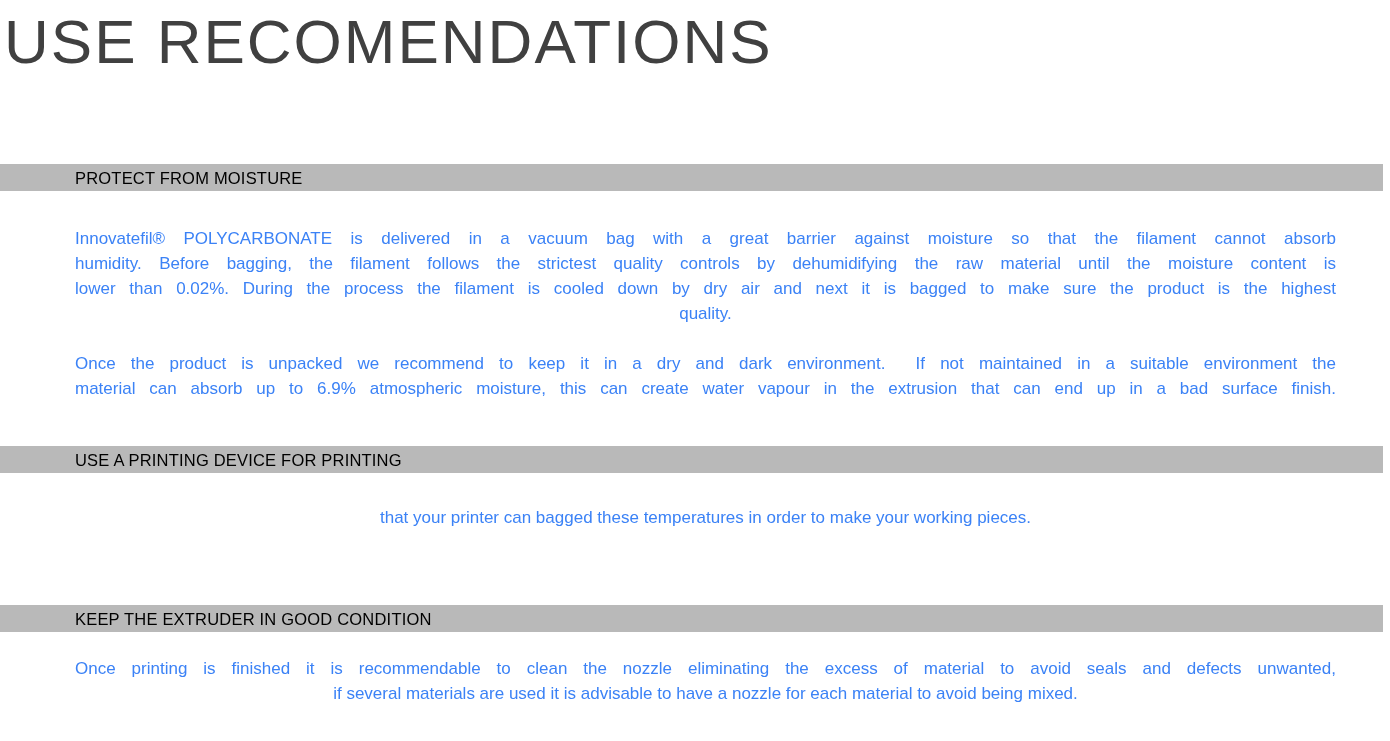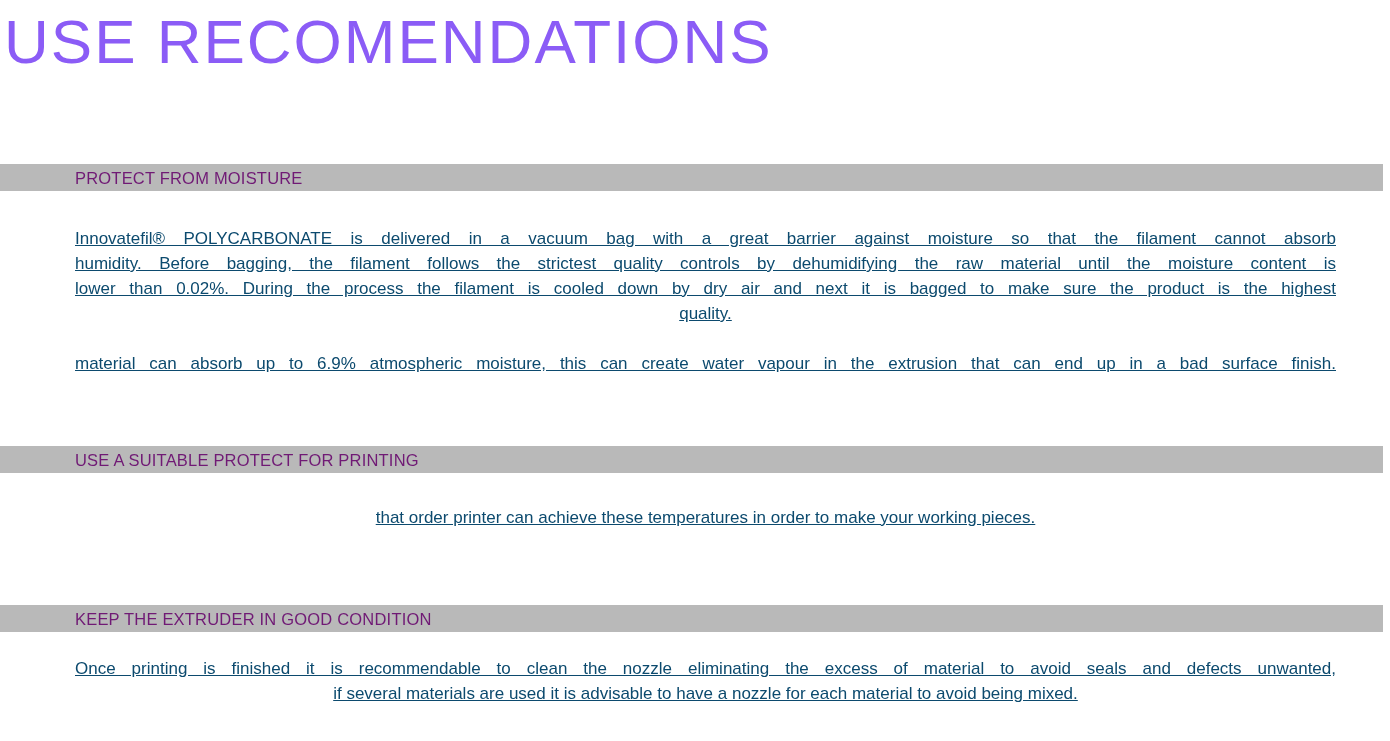--- a/index.html
+++ b/index.html
@@ -11,48 +11,47 @@
     overflow: hidden;
   }
   .title {
     position: absolute;
     left: 4px;
     top: 11px;
     font-size: 62px;
     line-height: 1;
     font-weight: 400;
     letter-spacing: 2px;
-    color: #8b5cf6;
+    color: #404040;
     white-space: nowrap;
   }
   .bar {
     position: absolute;
     left: 0;
     width: 1383px;
     height: 27px;
     background: #b9b9b9;
     display: flex;
     align-items: center;
   }
   .bar-label {
     margin-left: 75px;
     padding-top: 2px;
     font-size: 16.5px;
     letter-spacing: 0.2px;
-    color: #701a75;
+    color: #000000;
     white-space: nowrap;
   }
   .para {
     position: absolute;
     left: 75px;
     width: 1261px;
     font-size: 17px;
     line-height: 25px;
-    color: #0c4a6e;
-    text-decoration: underline;
+    color: #3b82f6;
   }
   .jline { text-align: justify; text-align-last: justify; }
   .lline { text-align: center; }
   .bar1 { top: 164px; }
   .bar2 { top: 446px; }
   .bar3 { top: 605px; }
   .para1 { top: 226px; }
   .para2 { top: 351px; }
   .para3 { top: 505px; }
   .para4 { top: 656px; }
@@ -68,30 +67,31 @@
     <div class="bar bar1">
       <span class="bar-label">PROTECT FROM MOISTURE</span>
     </div>
     <div class="para para1">
       <div class="jline">Innovatefil® POLYCARBONATE is delivered in a vacuum bag with a great barrier against moisture so that the filament cannot absorb</div>
       <div class="jline">humidity. Before bagging, the filament follows the strictest quality controls by dehumidifying the raw material until the moisture content is</div>
       <div class="jline">lower than 0.02%. During the process the filament is cooled down by dry air and next it is bagged to make sure the product is the highest</div>
       <div class="lline">quality.</div>
     </div>
     <div class="para para2">
+      <div class="jline">Once the product is unpacked we recommend to keep it in a dry and dark environment.&nbsp; If not maintained in a suitable environment the</div>
       <div class="jline">material can absorb up to 6.9% atmospheric moisture, this can create water vapour in the extrusion that can end up in a bad surface finish.</div>
     </div>
   </section>
 
   <section>
     <div class="bar bar2">
-      <span class="bar-label">USE A SUITABLE PROTECT FOR PRINTING</span>
+      <span class="bar-label">USE A PRINTING DEVICE FOR PRINTING</span>
     </div>
     <div class="para para3">
-      <div class="lline">that order printer can achieve these temperatures in order to make your working pieces.</div>
+      <div class="lline">that your printer can bagged these temperatures in order to make your working pieces.</div>
     </div>
   </section>
 
   <section>
     <div class="bar bar3">
       <span class="bar-label">KEEP THE EXTRUDER IN GOOD CONDITION</span>
     </div>
     <div class="para para4">
       <div class="jline">Once printing is finished it is recommendable to clean the nozzle eliminating the excess of material to avoid seals and defects unwanted,</div>
       <div class="lline">if several materials are used it is advisable to have a nozzle for each material to avoid being mixed.</div>

